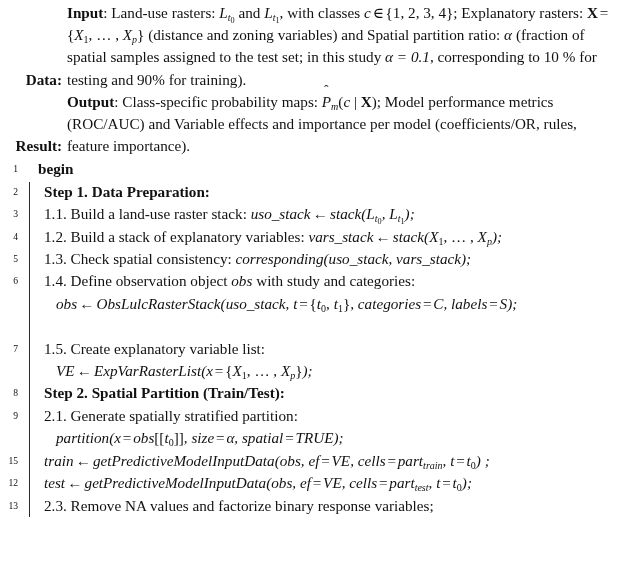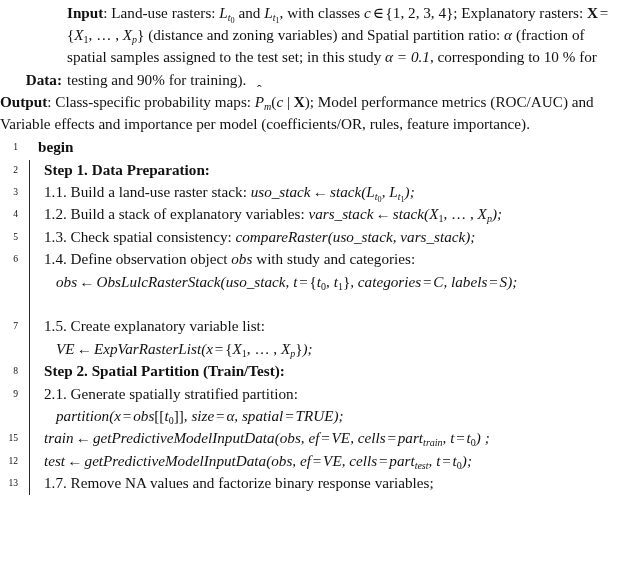--- a/index.html
+++ b/index.html
@@ -136,20 +136,21 @@
 <div id="algo">
 
   <div class="header-block">
 
     <div class="hdr-row">
       <div class="hdr-key">Data:</div>
       <div class="hdr-body"><span class="kw">Input</span><span>: </span><span>Land-use rasters: </span><span class="nbsp"><span class="mathit">L</span><sub><span class="mathit">t</span><sub><span class="up">0</span></sub></sub></span><span> and </span><span class="nbsp"><span class="mathit">L</span><sub><span class="mathit">t</span><sub><span class="up">1</span></sub></sub></span><span>, with classes </span><span class="mathit">c</span><span class="op">∈</span><span class="up">{1, 2, 3, 4}</span><span>; Explanatory rasters: </span><span class="bfup">X</span><span class="op">=</span><span class="up">{</span><span class="mathit">X</span><sub class="up">1</sub><span class="up">, … , </span><span class="mathit">X</span><sub class="mathit">p</sub><span class="up">}</span><span> (distance and zoning variables) and Spatial partition ratio: </span><span class="mathit">α</span><span> (fraction of spatial samples assigned to the test set; in this study </span><span class="mathit">α = 0.1</span><span>, corresponding to 10 % for testing and 90% for training).</span></div>
     </div>
 
     <div class="hdr-row">
+      <div class="hdr-key">Result:</div>
       <div class="hdr-body"><span class="kw">Output</span><span>: </span><span>Class-specific probability maps: </span><span class="nbsp"><span class="hat"><span class="hatmark">ˆ</span><span>P</span></span><sub class="mathit">m</sub><span class="up">(</span><span class="mathit">c</span><span class="up"> | </span><span class="bfup">X</span><span class="up">)</span></span><span>; Model performance metrics (ROC/AUC) and Variable effects and importance per model (coefficients/OR, rules, feature importance).</span></div>
     </div>
 
   </div>
 
   <div class="lines">
 
     <div class="ln">
       <div class="num">1</div>
       <div class="gutter"></div>
@@ -170,21 +171,21 @@
 
     <div class="ln">
       <div class="num">4</div>
       <div class="gutter bar"></div>
       <div class="code"><span>1.2. Build a stack of explanatory variables: </span><span class="mathit">vars_stack</span><span class="arrow">←</span><span class="mathit">stack</span><span class="mathit">(</span><span class="mathit">X</span><sub class="up">1</sub><span class="up">, … , </span><span class="mathit">X</span><sub class="mathit">p</sub><span class="mathit">);</span></div>
     </div>
 
     <div class="ln">
       <div class="num">5</div>
       <div class="gutter bar"></div>
-      <div class="code"><span>1.3. Check spatial consistency: </span><span class="mathit">compareRaster</span><span class="mathit">(</span><span class="mathit">uso_stack</span><span class="mathit">, </span><span class="mathit">vars_stack</span><span class="mathit">);</span></div>
+      <div class="code"><span>1.3. Check spatial consistency: </span><span class="mathit">corresponding</span><span class="mathit">(</span><span class="mathit">uso_stack</span><span class="mathit">, </span><span class="mathit">vars_stack</span><span class="mathit">);</span></div>
     </div>
 
     <div class="ln">
       <div class="num">6</div>
       <div class="gutter bar"></div>
       <div class="code"><span>1.4. Define observation object </span><span class="mathit">obs</span><span> with study and categories:</span></div>
     </div>
 
     <div class="ln">
       <div class="num"></div>
@@ -237,18 +238,18 @@
 
     <div class="ln">
       <div class="num">12</div>
       <div class="gutter bar"></div>
       <div class="code"><span class="mathit">test</span><span class="arrow">←</span><span class="mathit">getPredictiveModelInputData</span><span class="mathit">(</span><span class="mathit">obs</span><span class="mathit">, </span><span class="mathit">ef</span><span class="op">=</span><span class="mathit">VE</span><span class="mathit">, </span><span class="mathit">cells</span><span class="op">=</span><span class="nbsp"><span class="mathit">part</span><sub class="mathit">test</sub></span><span class="mathit">, </span><span class="mathit">t</span><span class="op">=</span><span class="nbsp"><span class="mathit">t</span><sub class="up">0</sub></span><span class="mathit">);</span></div>
     </div>
 
     <div class="ln">
       <div class="num">13</div>
       <div class="gutter bar"></div>
-      <div class="code">1.7. Remove NA values and factorize binary response variables;</div>
+      <div class="code">2.3. Remove NA values and factorize binary response variables;</div>
     </div>
 
 
   </div>
 </div>
 
 </body></html>

